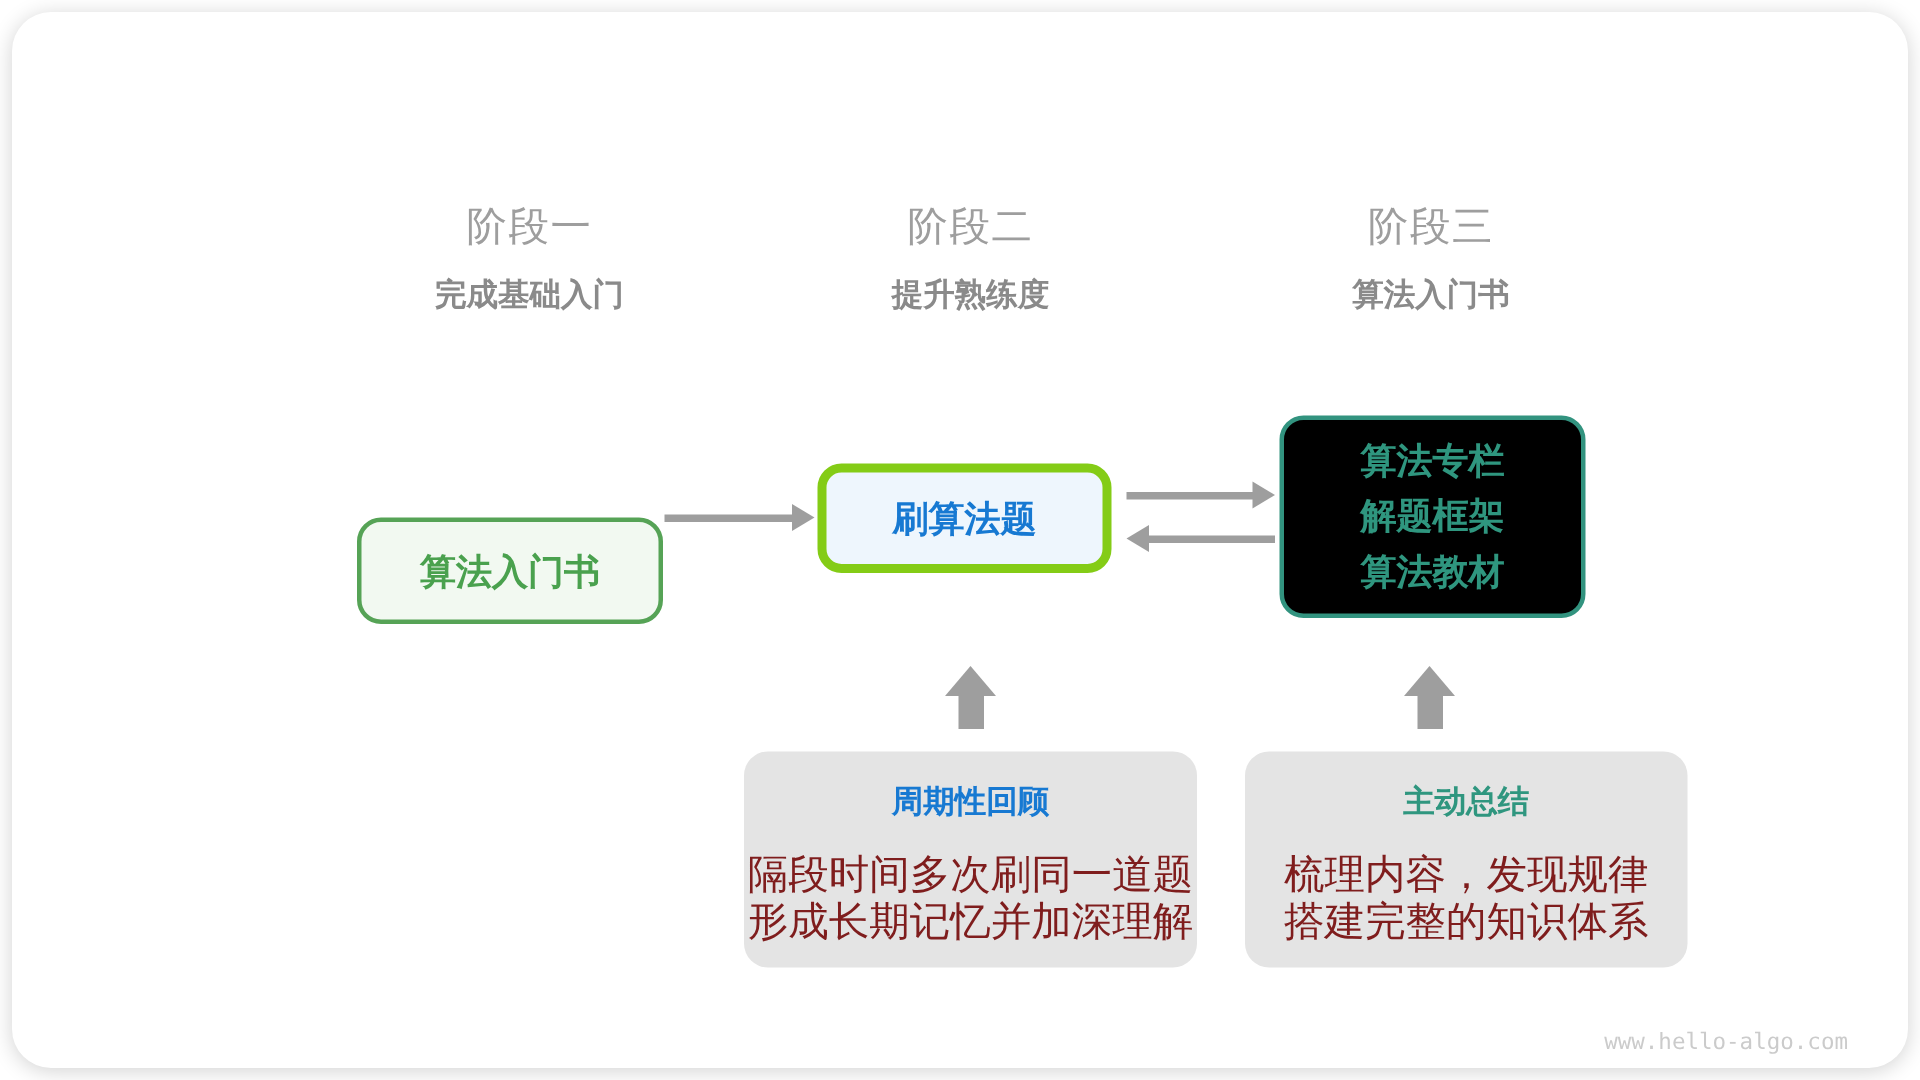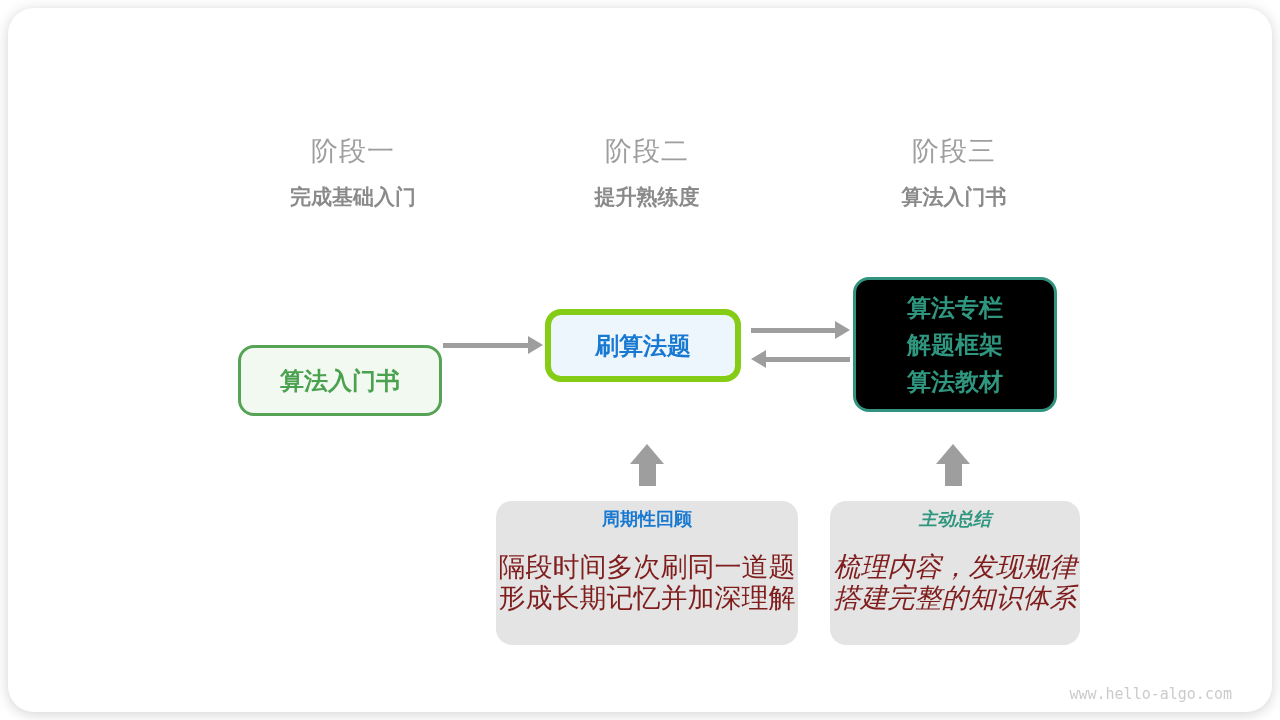--- a/index.html
+++ b/index.html
@@ -40,22 +40,22 @@
   .arrow-3 .line { left: 13px; width: 86px; }
   
   .up-arrow { position: absolute; width: 34px; height: 42px; }
   .up-arrow .head { position: absolute; left: 0; top: 0; width: 0; height: 0; border-left: 17px solid transparent; border-right: 17px solid transparent; border-bottom: 20px solid #9e9e9e; }
   .up-arrow .stem { position: absolute; left: 8.5px; top: 20px; width: 17px; height: 22px; background: #9e9e9e; }
   .up-arrow-1 { left: 622px; top: 436px; }
   .up-arrow-2 { left: 928px; top: 436px; }
   
   .note { position: absolute; top: 493px; height: 144px; border-radius: 16px; background: #e4e4e4; text-align: center; }
   .note-1 { left: 488px; width: 302px; }
-  .note-2 { left: 822px; width: 250px; font-style: italic; }
-  .note-title { margin-top: 4px; font-size: 18px; line-height: 28px; font-weight: 700; }
+  .note-2 { left: 822px; width: 295px; }
+  .note-title { margin-top: 20px; font-size: 21px; line-height: 28px; font-weight: 700; }
   .note-title-blue { color: #1779d2; }
   .note-title-teal { color: #2f967f; }
   .note-body { margin-top: 19px; font-size: 27px; line-height: 31px; color: #7f1d1d; font-weight: 400; }
   
   .watermark { position: absolute; right: 40px; top: 677px; font-family: "DejaVu Sans Mono", monospace; font-size: 15px; color: #cbcbcb; margin-left: 48px; }
 </style>
 </head>
 <body>
 
 <div class="canvas">

